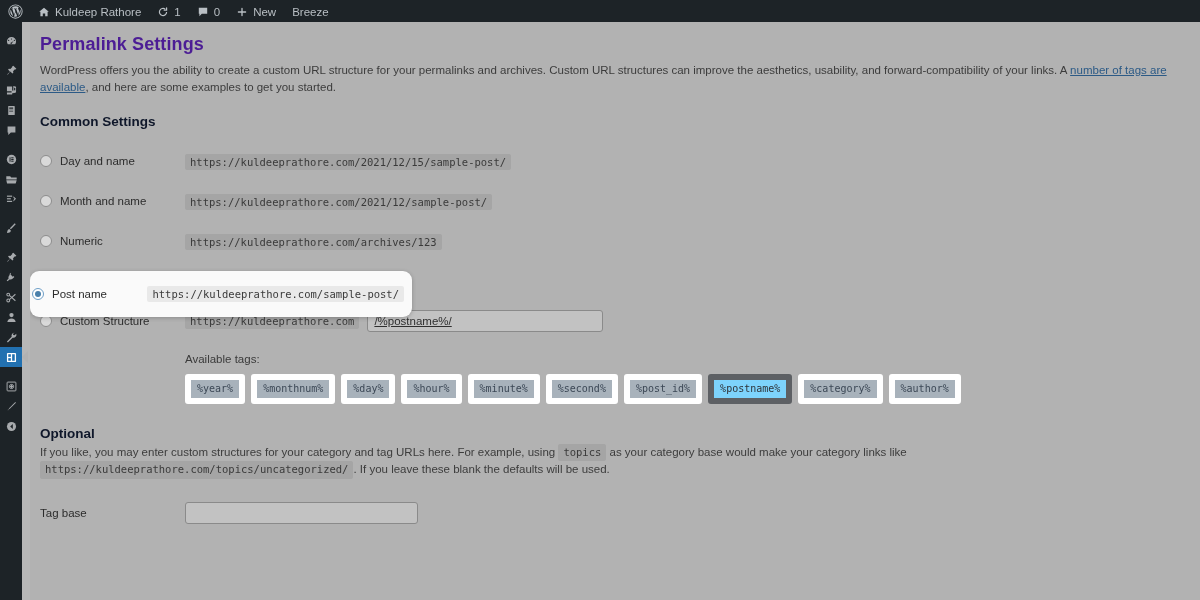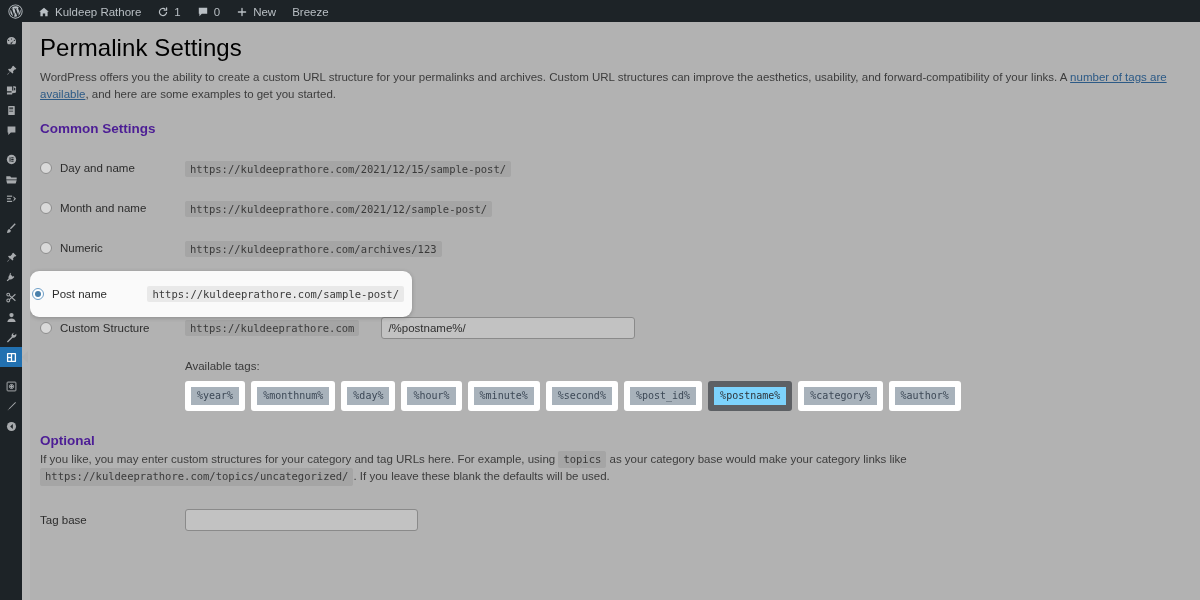--- a/index.html
+++ b/index.html
@@ -73,40 +73,40 @@
 
   
   #content {
     position: absolute; top: 22px; left: 30px;
     width: 1170px; height: 578px;
     background: #b2b2b2;
     z-index: 10;
   }
 
   h1.page-title {
-    font-size: 24px;
-    font-weight: 400;
-    color: #000000;
+    font-size: 18px;
+    font-weight: 700;
+    color: #4c1d95;
     padding: 12px 0 4px 10px;
     letter-spacing: 0.1px;
   }
   p.intro {
     font-size: 11.5px;
     color: #3c3c3c;
     padding: 3px 0 0 10px;
     line-height: 1.5;
   }
   a.inline-link {
     color: #2c5a86;
     text-decoration: underline;
   }
   h2.section-title {
     font-size: 13.5px;
     font-weight: 700;
-    color: #4c1d95;
+    color: #0f172a;
     padding: 17px 0 0 10px;
   }
 
   
   .perm-table { margin-top: 12px; border-collapse: collapse; }
   .perm-row { height: 40px; }
   .cell-label {
     width: 155px;
     padding-left: 10px;
     vertical-align: middle;
@@ -166,34 +166,34 @@
   }
   #spotlight-row .sl-label {
     width: 155px;
     padding-left: 10px;
     display: flex; align-items: center; gap: 8px;
     font-size: 11.5px; color: #2c2c2c;
   }
   #spotlight-row code.url { background: #e9e9e9; color: #3a3a3a; }
 
   
-  .cs-inline { display: flex; align-items: center; gap: 22px; }
+  .cs-inline { display: flex; align-items: center; gap: 8px; }
   input.text-field {
     background: #c2c2c2;
     border: 1px solid #8a8a8a;
     border-radius: 3px;
     height: 22px;
     font-family: "Liberation Sans", sans-serif;
     font-size: 11.5px;
     color: #2f2f2f;
     padding: 0 6px;
     outline: none;
   }
   input.text-field::placeholder { color: #6f6f6f; }
-  #custom-structure-input { width: 254px; }
+  #custom-structure-input { width: 236px; text-decoration: underline; }
   .avail-label {
     font-size: 11.5px; color: #3a3a3a;
     padding-top: 12px;
   }
   .tag-list {
     display: flex; gap: 6px; flex-wrap: wrap;
     padding-top: 9px;
   }
   .tag-btn {
     background: #a8b2bb;

